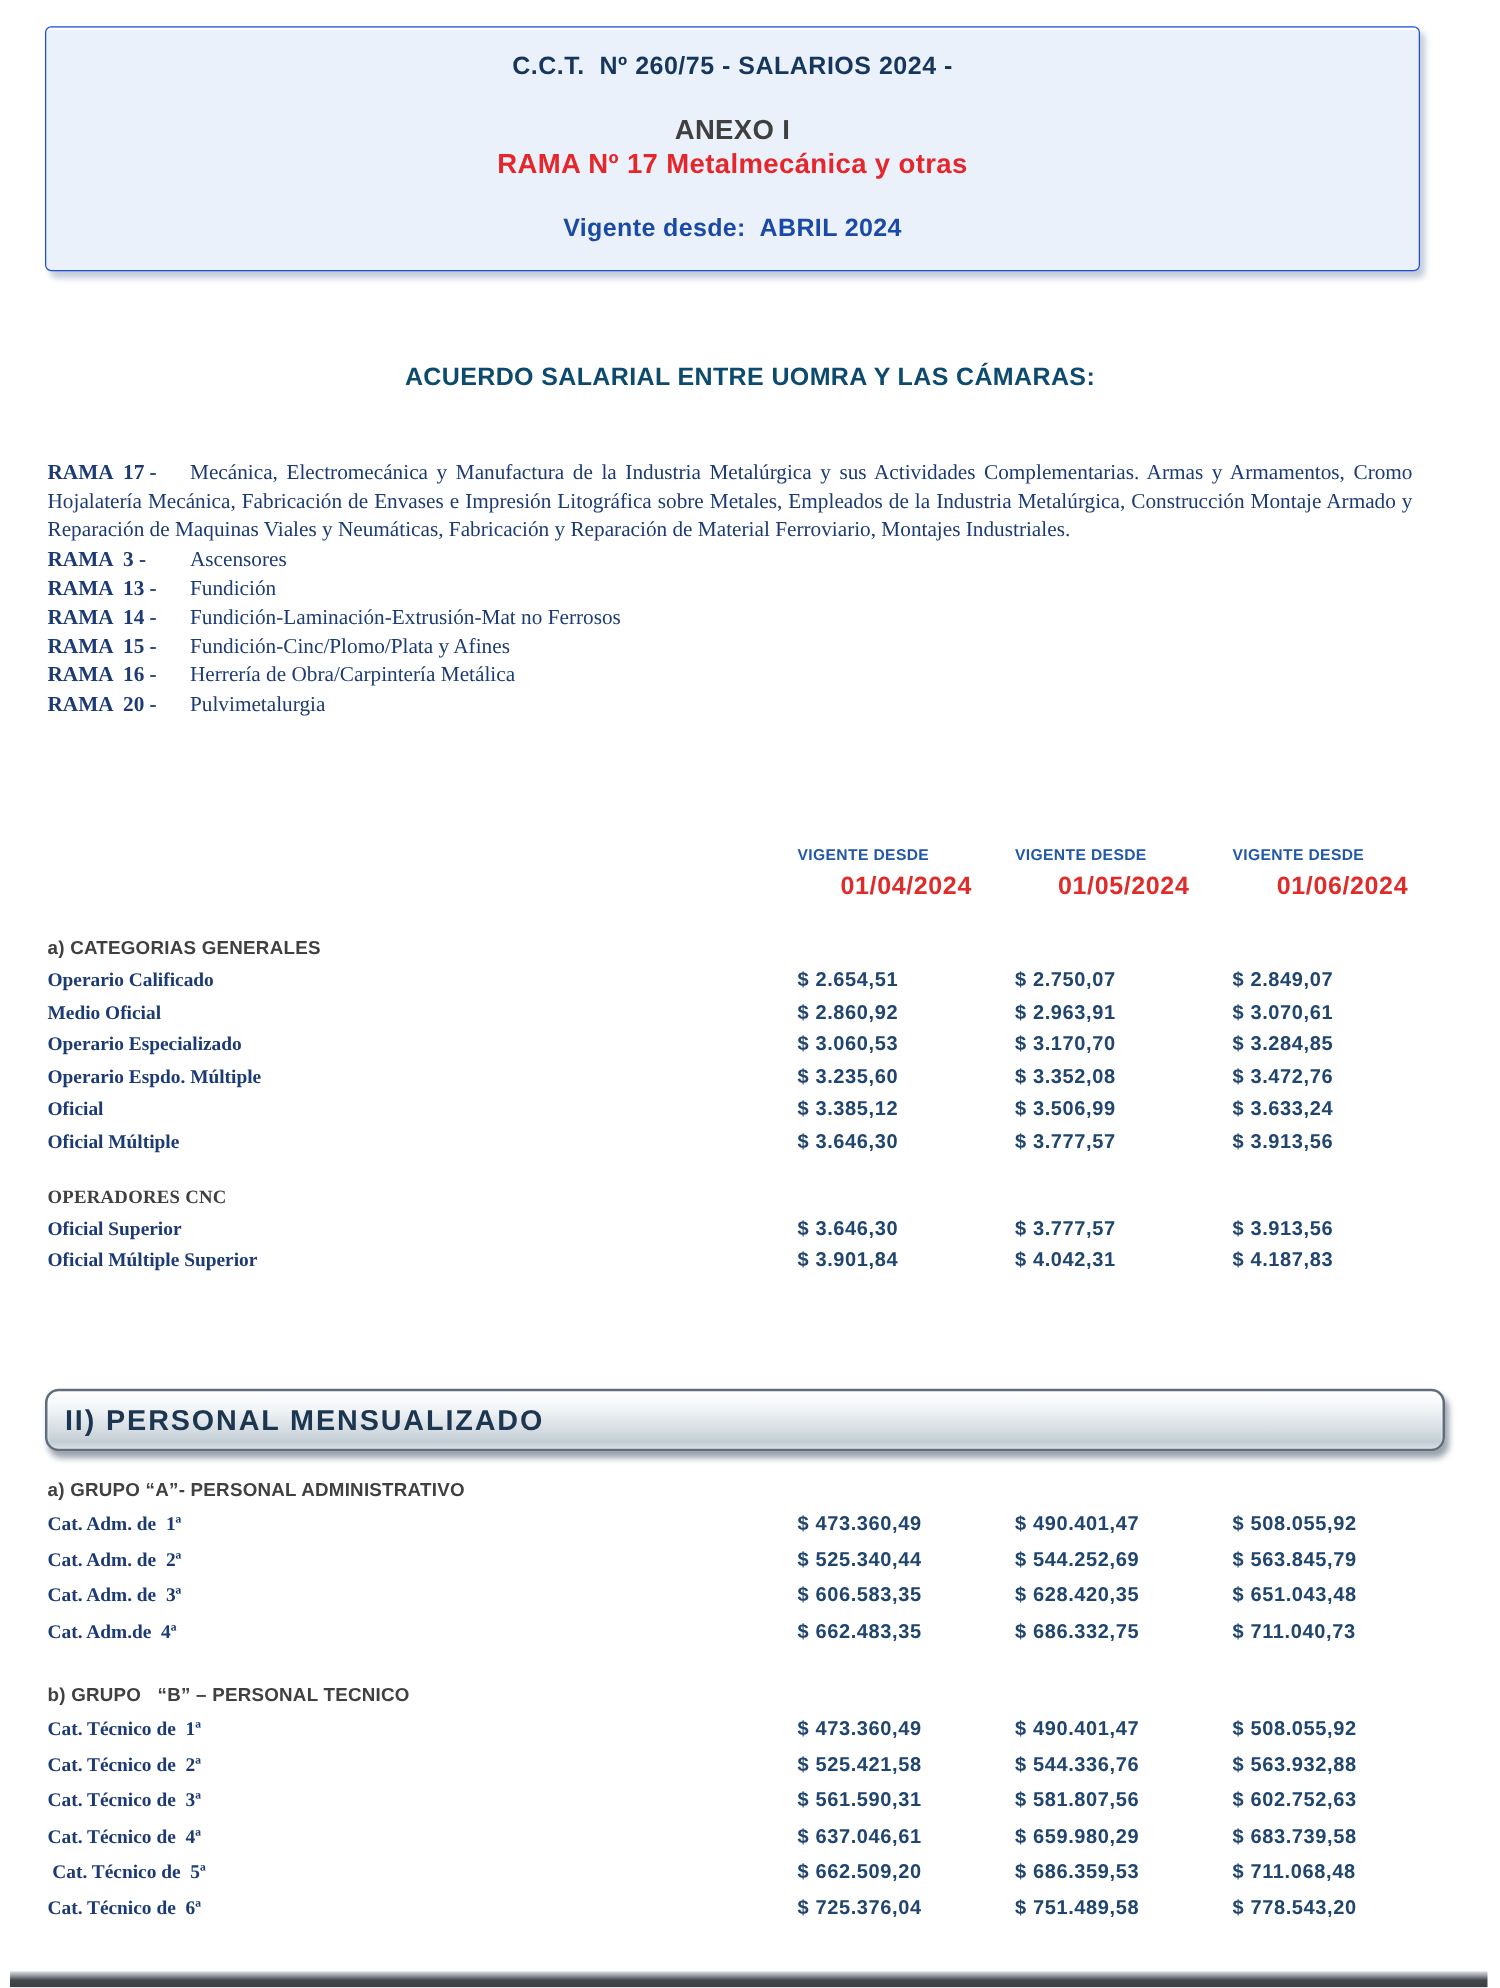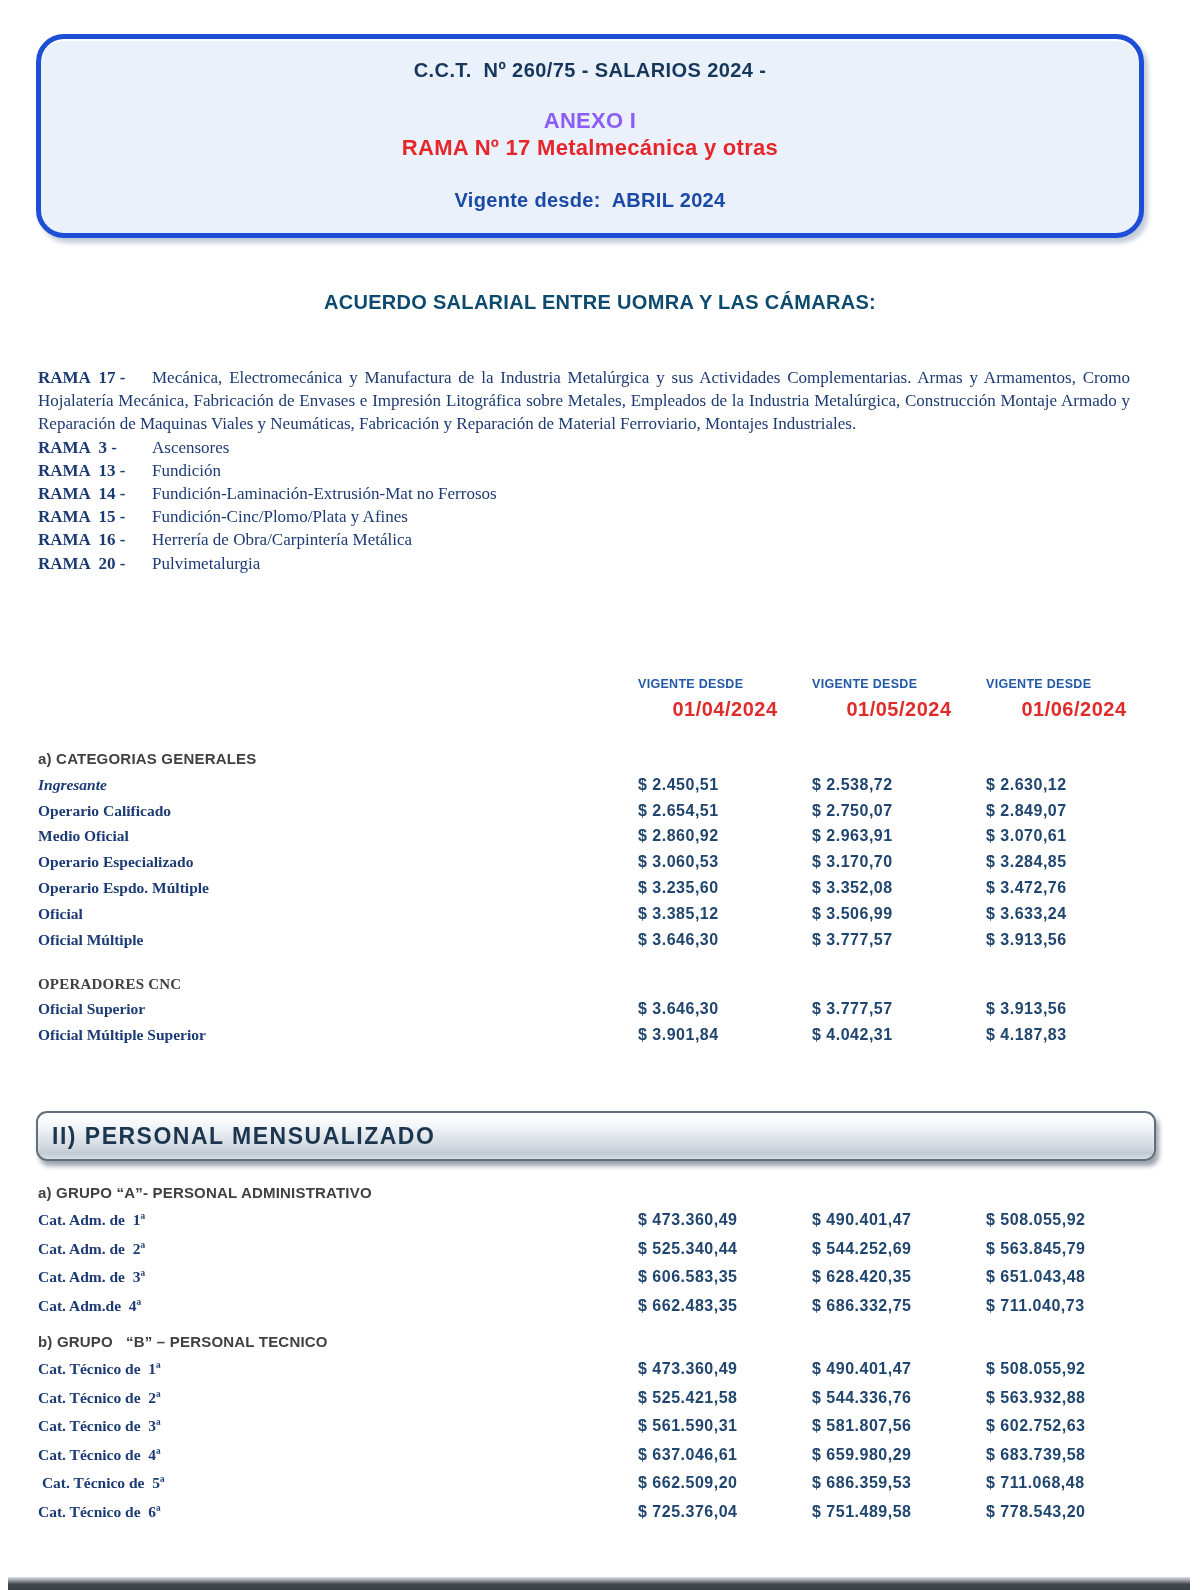--- a/index.html
+++ b/index.html
@@ -1,25 +1,25 @@
 <!DOCTYPE html>
 <html><head>
 <meta charset="utf-8">
 <style>
   html,body{margin:0;padding:0;background:#ffffff;}
   .page{position:relative;width:1200px;height:1590px;background:#ffffff;overflow:hidden;
         font-family:"Liberation Sans",sans-serif;}
 
   
-  .header-box{position:absolute;top:34px;left:36px;width:1098px;height:194px;
-    background:#eaf1fb;border:5px solid #1d4ed8;border-radius:28px;
+  .header-box{position:absolute;top:21px;left:36px;width:1098px;height:194px;
+    background:#eaf1fb;border:1px solid #1d4ed8;border-radius:5px;
     box-shadow:4px 5px 5px #c2cbd8, inset 0 2px 0 #ffffff;text-align:center;}
   .box-title{padding-top:20px;font-size:20px;font-weight:bold;color:#16365c;
     letter-spacing:.4px;white-space:pre;}
-  .box-annex{margin-top:26px;font-size:22px;font-weight:bold;color:#8b5cf6;letter-spacing:.3px;}
+  .box-annex{margin-top:26px;font-size:22px;font-weight:bold;color:#404040;letter-spacing:.3px;}
   .box-rama{margin-top:1px;font-size:22px;font-weight:bold;color:#e5262b;letter-spacing:.3px;}
   .box-vigente{margin-top:28px;font-size:20px;font-weight:bold;color:#1b4aa6;
     letter-spacing:.3px;white-space:pre;}
 
   .agreement{position:absolute;top:291px;left:0;width:100%;text-align:center;
     font-size:20px;font-weight:bold;color:#0c4a6e;letter-spacing:.3px;}
 
   
   .ramas{position:absolute;top:366px;left:38px;width:1092px;
     font-family:"Liberation Serif",serif;color:#1c3a73;font-size:17px;}
@@ -43,21 +43,21 @@
   .col-head .vh{font-size:12.5px;font-weight:bold;color:#2158a8;letter-spacing:.3px;}
   .col-head .vd{margin-top:7px;font-size:20px;font-weight:bold;color:#e02b2b;letter-spacing:.5px;text-align:center;}
 
   
   .table-block{position:absolute;left:38px;width:1124px;}
   #jor{top:746px;}
   #men{top:1180px;}
   .group-heading{font-weight:bold;line-height:26px;color:#404040;font-size:15px;letter-spacing:.2px;white-space:pre;}
   .group-heading.serif{font-family:"Liberation Serif",serif;font-size:15px;}
   #jor .group-heading:not(:first-child){margin-top:18px;}
-  #men .group-heading:not(:first-child){margin-top:9px;}
+  #men .group-heading:not(:first-child){margin-top:24px;}
   .t-row{display:grid;grid-template-columns:600px 174px 174px 1fr;align-items:center;}
   #jor .t-row{height:25.8px;}
   #men .t-row{height:28.5px;}
   .t-label{font-family:"Liberation Serif",serif;font-weight:bold;font-size:15.5px;
     color:#1c3a73;white-space:pre;}
   .t-label.italic{font-style:italic;}
   .t-value{font-size:16px;font-weight:bold;color:#20456e;letter-spacing:.5px;white-space:pre;}
 
   .bottom-bar{position:absolute;top:1577px;left:8px;width:1182px;height:13px;
     background:linear-gradient(180deg,#dfe2e5 0%,#9aa0a6 25%,#43484e 55%,#3a3f45 100%);}
@@ -101,26 +101,20 @@
     </div>
     <div class="col-head">
       <div class="vh">VIGENTE DESDE</div>
       <div class="vd">01/06/2024</div>
     </div>
   </div>
 
   <div class="table-block" id="jor">
       <div class="group-heading">a) CATEGORIAS GENERALES</div>
       <div class="t-row">
-        <div class="t-label italic">Ingresante</div>
-        <div class="t-value">$ 2.450,51</div>
-        <div class="t-value">$ 2.538,72</div>
-        <div class="t-value">$ 2.630,12</div>
-      </div>
-      <div class="t-row">
         <div class="t-label">Operario Calificado</div>
         <div class="t-value">$ 2.654,51</div>
         <div class="t-value">$ 2.750,07</div>
         <div class="t-value">$ 2.849,07</div>
       </div>
       <div class="t-row">
         <div class="t-label">Medio Oficial</div>
         <div class="t-value">$ 2.860,92</div>
         <div class="t-value">$ 2.963,91</div>
         <div class="t-value">$ 3.070,61</div>

